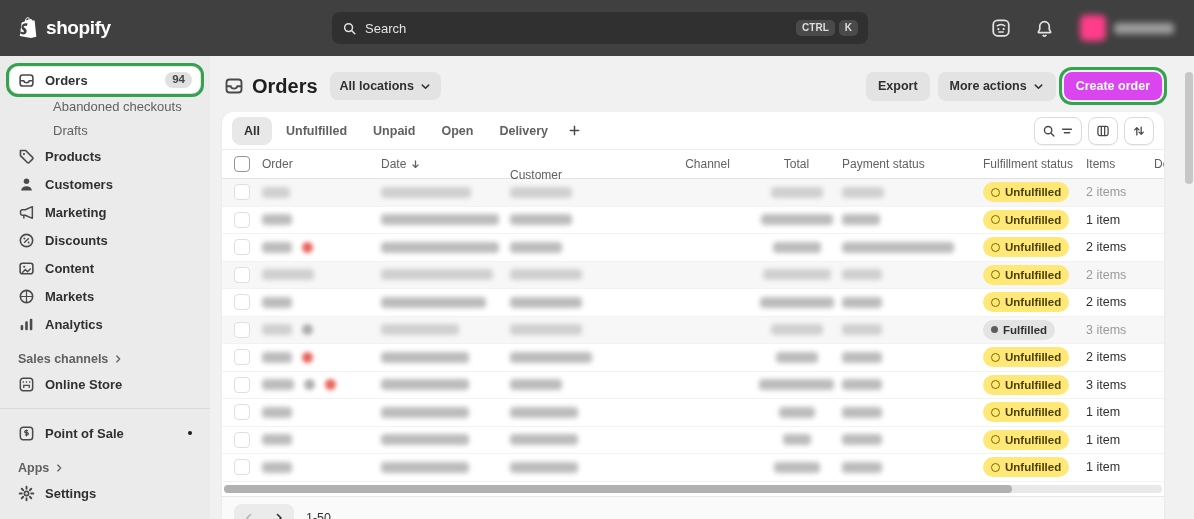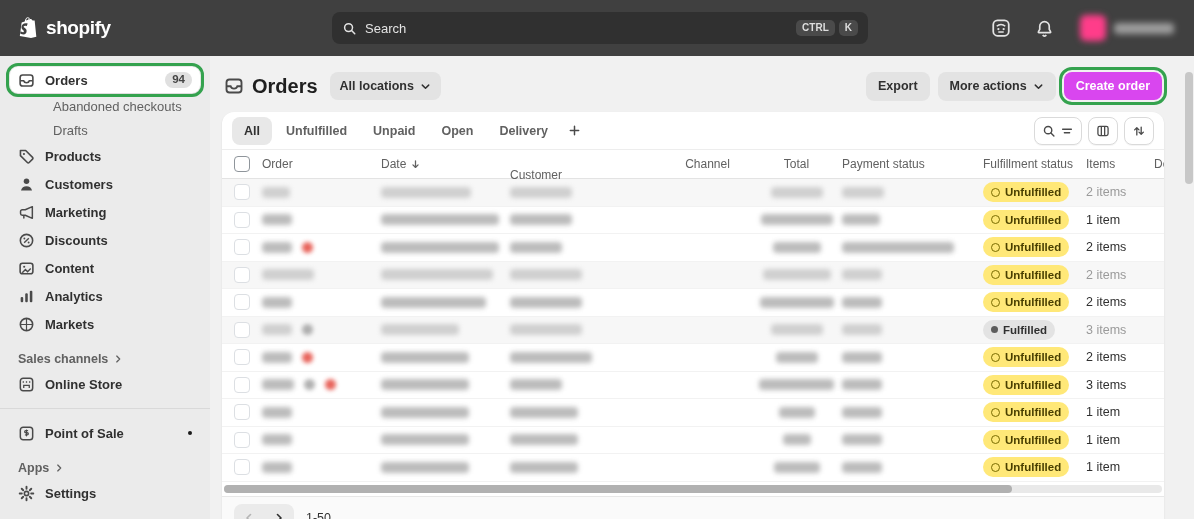--- a/index.html
+++ b/index.html
@@ -225,35 +225,35 @@
             <rect x="2" y="3" width="12" height="10" rx="2.2" fill="none" stroke="currentColor" stroke-width="1.5"></rect>
             <circle cx="5.8" cy="6.4" r="1" fill="currentColor"></circle>
             <path d="M4 12l3-3 2 2 3-3" fill="none" stroke="currentColor" stroke-width="1.3"></path>
           </svg>
         </span>
         <span>Content</span>
       </div>
       <div class="nav-item">
         <span class="nicon">
           <svg width="17" height="17" viewBox="0 0 16 16">
+            <circle cx="8" cy="8" r="5.8" fill="none" stroke="currentColor" stroke-width="1.5"></circle>
+            <path d="M8 2.2v11.6M2.4 8h11.2" stroke="currentColor" stroke-width="1.1"></path>
+          </svg>
+        </span>
+        <span>Markets</span>
+      </div>
+      <div class="nav-item">
+        <span class="nicon">
+          <svg width="17" height="17" viewBox="0 0 16 16">
             <rect x="2.5" y="8.5" width="2.4" height="5" rx="1" fill="currentColor"></rect>
             <rect x="6.8" y="5" width="2.4" height="8.5" rx="1" fill="currentColor"></rect>
             <rect x="11.1" y="2.5" width="2.4" height="11" rx="1" fill="currentColor"></rect>
           </svg>
         </span>
         <span>Analytics</span>
-      </div>
-      <div class="nav-item">
-        <span class="nicon">
-          <svg width="17" height="17" viewBox="0 0 16 16">
-            <circle cx="8" cy="8" r="5.8" fill="none" stroke="currentColor" stroke-width="1.5"></circle>
-            <path d="M8 2.2v11.6M2.4 8h11.2" stroke="currentColor" stroke-width="1.1"></path>
-          </svg>
-        </span>
-        <span>Markets</span>
       </div>
       <div class="nav-section">
         <span>Sales channels</span>
         <span>
           <svg width="10" height="10" viewBox="0 0 12 12">
             <path d="M4.5 2.5 8 6l-3.5 3.5" fill="none" stroke="currentColor" stroke-width="1.6" stroke-linecap="round" stroke-linejoin="round"></path>
           </svg>
         </span>
       </div>
       <div class="nav-item">

